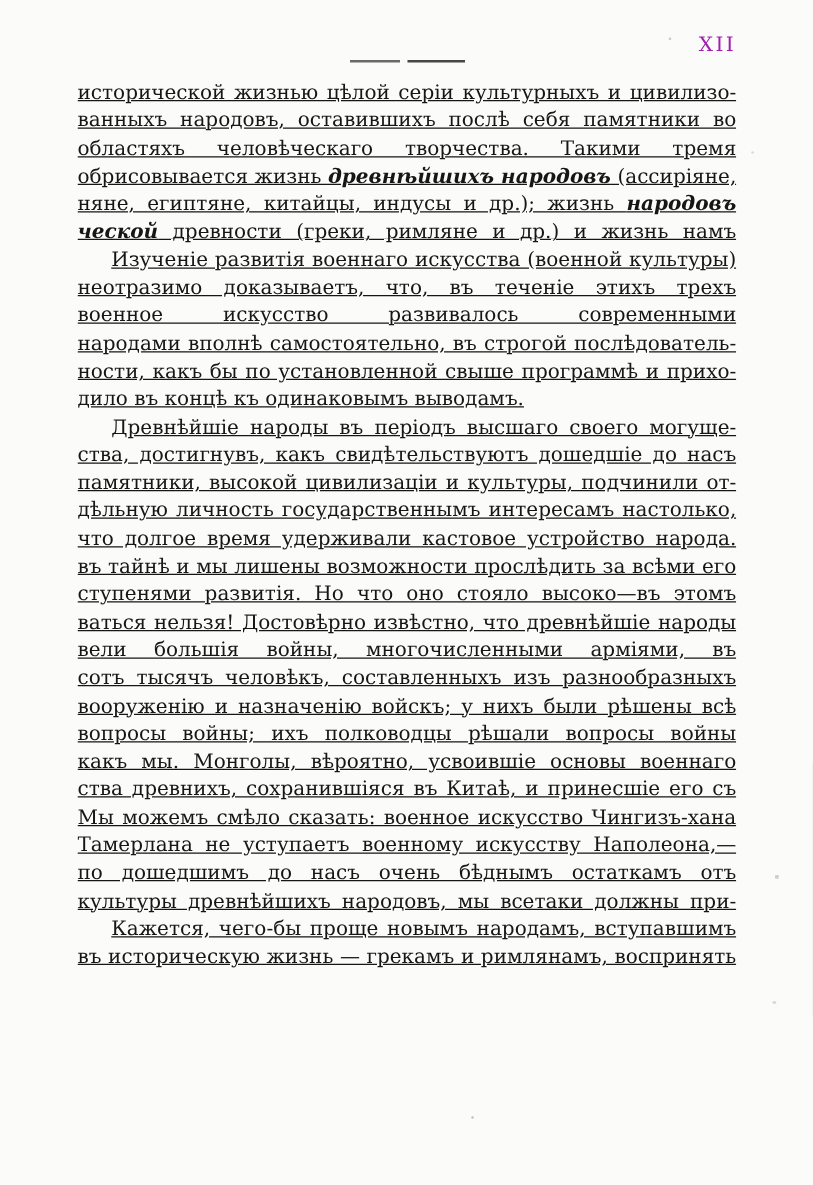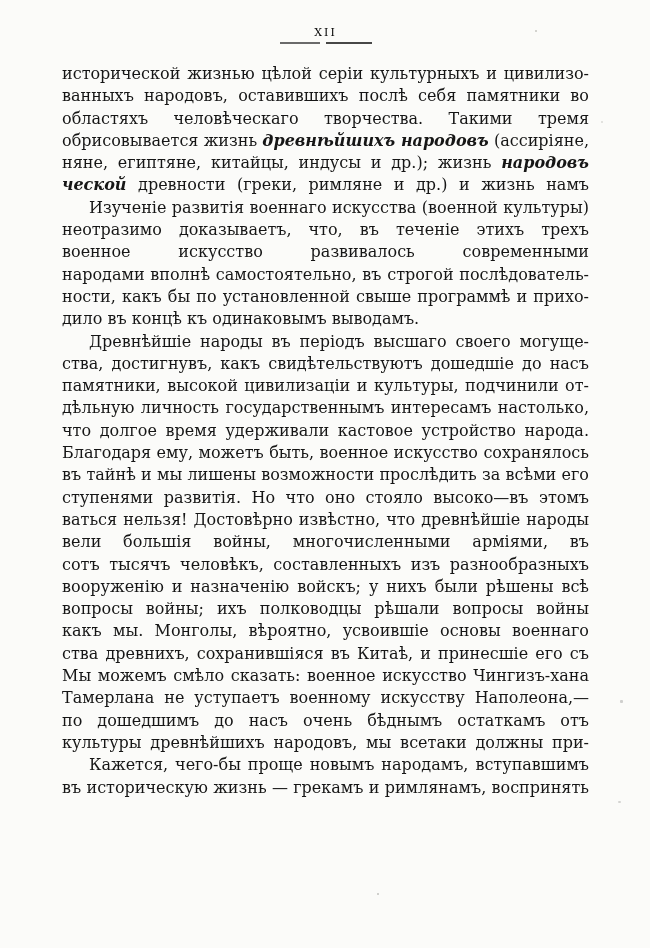--- a/index.html
+++ b/index.html
@@ -10,38 +10,39 @@
     background:var(--paper,#fbfbf9);
     font-family:"DejaVu Serif",serif;
     color:var(--ink,#161616);
     overflow:hidden;
   }
   .running-head{
     position:absolute;top:26px;left:62px;width:527px;
     text-align:center;
   }
   .pagenum{
-    font-size:11px;
+    font-size:16px;
     letter-spacing:2px;
-    color:#000000;
+    color:#a21caf;
+    text-align:right;
   }
   .head-rule{
     margin-top:3px;
     display:flex;justify-content:center;align-items:center;gap:6px;
   }
   .head-rule .seg{display:inline-block;height:2px;}
   .head-rule .seg1{width:40px;background:#6a6a6a;}
   .head-rule .seg2{width:46px;background:#474747;}
   .body-text{
     position:absolute;top:63px;left:62px;width:527px;
     font-size:16px;
     line-height:22.3px;
     letter-spacing:0;
   }
-  .paragraph{margin:0;}
+  .paragraph{margin:0;text-decoration:underline;}
   .line{
     height:22.3px;
     overflow:hidden;
     text-align:justify;
     text-align-last:justify;
     white-space:normal;
   }
   .line.final{
     text-align:left;
     text-align-last:left;
@@ -79,21 +80,20 @@
         <div class="line"><span class="">народами вполнѣ самостоятельно, въ строгой послѣдователь-</span></div>
         <div class="line"><span class="">ности, какъ бы по установленной свыше программѣ и прихо-</span></div>
         <div class="line final"><span class="">дило въ концѣ къ одинаковымъ выводамъ.</span></div>
       </div>
       <div class="paragraph">
         <div class="line indent"><span class="">Древнѣйшіе народы въ періодъ высшаго своего могуще-</span></div>
         <div class="line"><span class="">ства, достигнувъ, какъ свидѣтельствуютъ дошедшіе до насъ</span></div>
         <div class="line"><span class="">памятники, высокой цивилизаціи и культуры, подчинили от-</span></div>
         <div class="line"><span class="">дѣльную личность государственнымъ интересамъ настолько,</span></div>
         <div class="line"><span class="">что долгое время удерживали кастовое устройство народа.</span></div>
-        <div class="line"><span class="">Благодаря ему, можетъ быть, военное искусство сохранялось</span></div>
         <div class="line"><span class="">въ тайнѣ и мы лишены возможности прослѣдить за всѣми его</span></div>
         <div class="line"><span class="">ступенями развитія. Но что оно стояло высоко—въ этомъ сомнѣ-</span></div>
         <div class="line"><span class="">ваться нельзя! Достовѣрно извѣстно, что древнѣйшіе народы</span></div>
         <div class="line"><span class="">вели большія войны, многочисленными арміями, въ нѣсколько</span></div>
         <div class="line"><span class="">сотъ тысячъ человѣкъ, составленныхъ изъ разнообразныхъ по</span></div>
         <div class="line"><span class="">вооруженію и назначенію войскъ; у нихъ были рѣшены всѣ</span></div>
         <div class="line"><span class="">вопросы войны; ихъ полководцы рѣшали вопросы войны также,</span></div>
         <div class="line"><span class="">какъ мы. Монголы, вѣроятно, усвоившіе основы военнаго искус-</span></div>
         <div class="line"><span class="">ства древнихъ, сохранившіяся въ Китаѣ, и принесшіе его съ</span></div>
         <div class="line"><span class="">Мы можемъ смѣло сказать: военное искусство Чингизъ-хана и</span></div>

